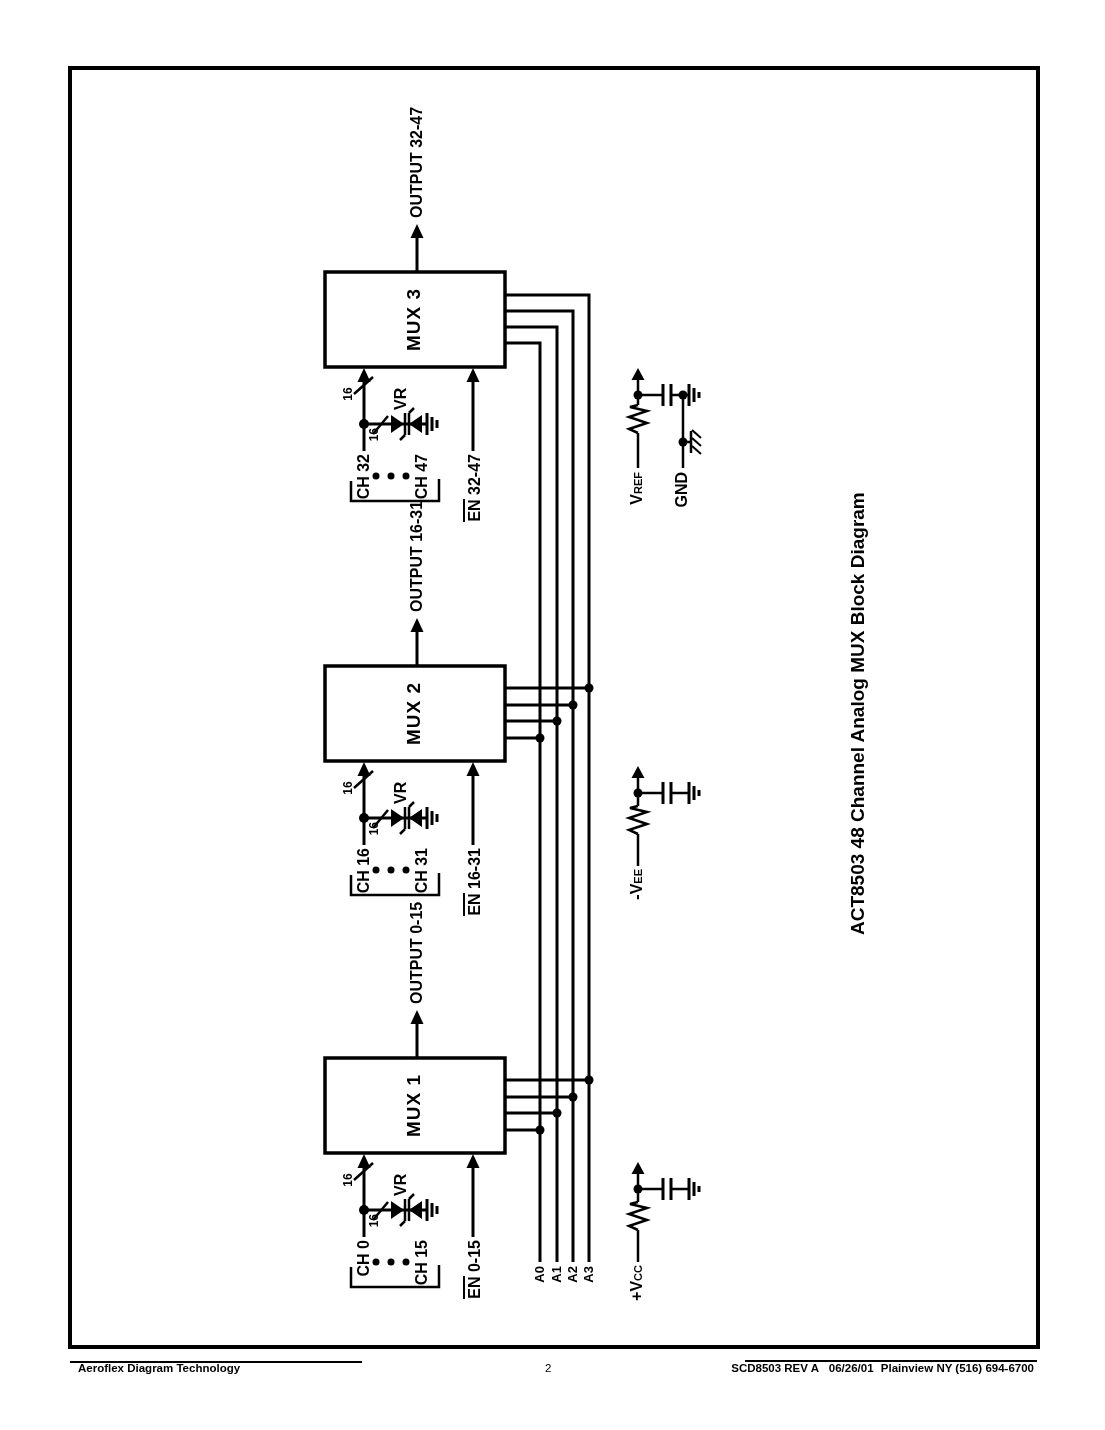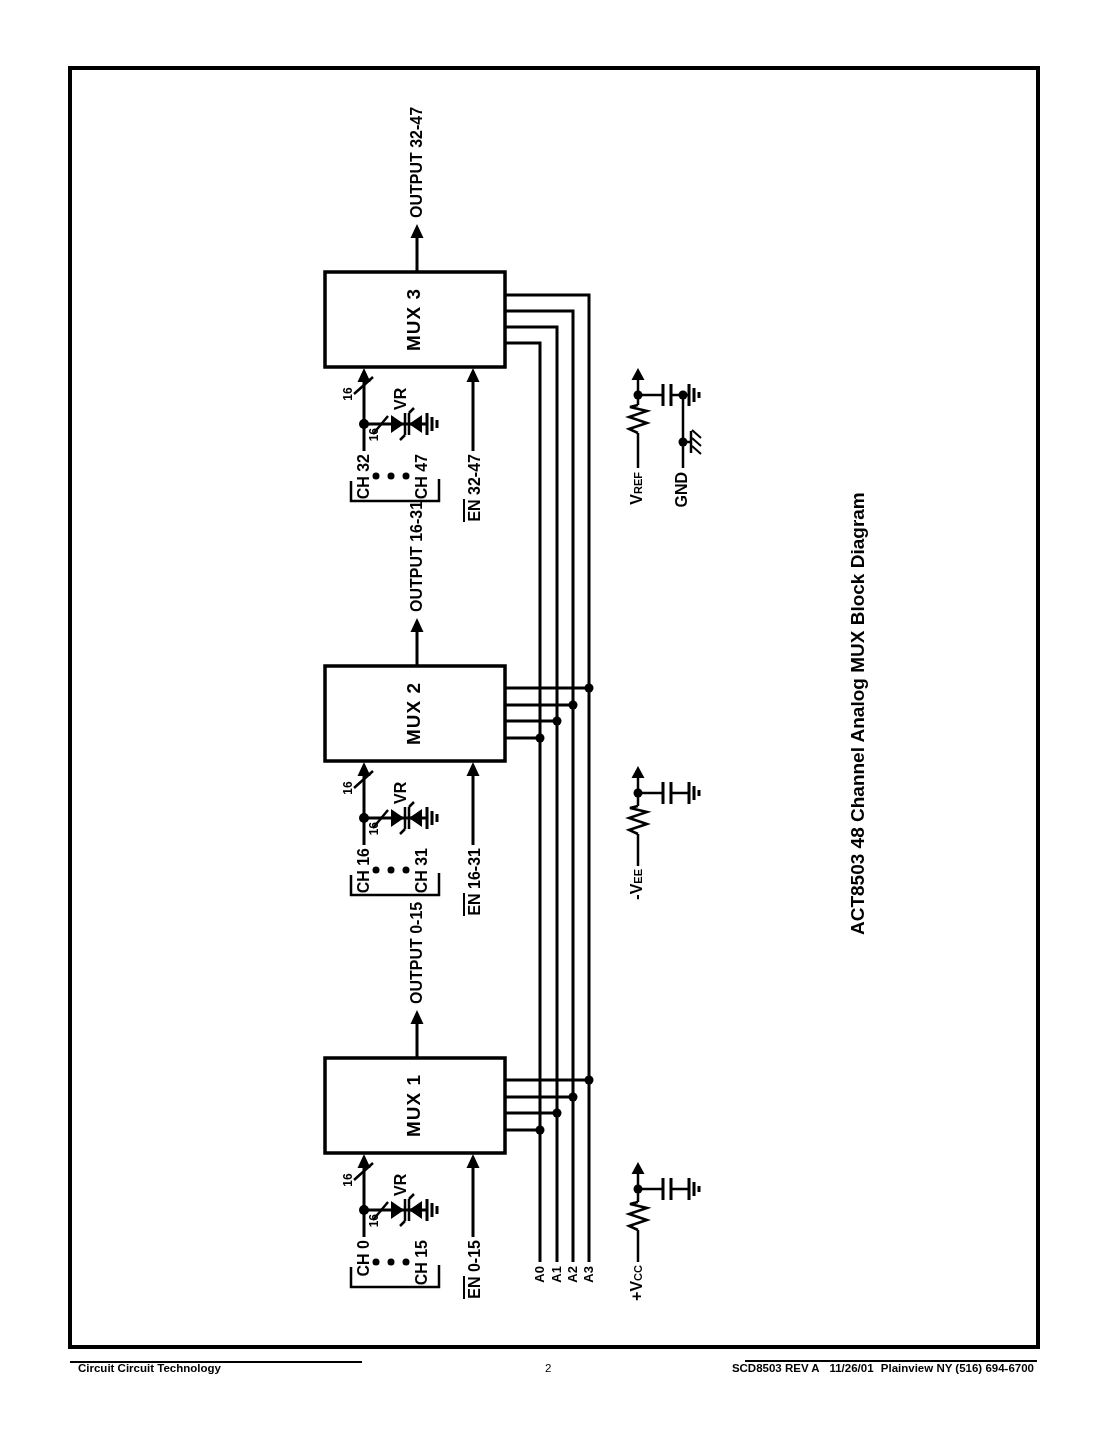--- a/index.html
+++ b/index.html
@@ -254,20 +254,20 @@
 
   <div class="lbl rt" style="right:1165px; top:557px;"><span>+V</span><span class="sub">CC</span></div>
   <div class="lbl rt" style="right:769px; top:557px;"><span>-V</span><span class="sub">EE</span></div>
   <div class="lbl rt" style="right:372px; top:557px;"><span>V</span><span class="sub">REF</span></div>
   <div class="lbl rt" style="right:372px; top:602px;">GND</div>
 
   <div class="lbl ttl" style="left:385px; top:776px;">ACT8503 48 Channel Analog MUX Block Diagram</div>
 </div>
 
 <div class="footline" style="left:70px; top:1361px; width:292px;"></div>
-<div class="foot" style="left:78px; top:1362px;">Circuit Circuit Technology</div>
+<div class="foot" style="left:78px; top:1362px;">Aeroflex Diagram Technology</div>
 <div class="foot foot-page" style="left:545px; top:1362px;">2</div>
 <div class="footline" style="left:745px; top:1360px; width:292px;"></div>
 <div class="foot" style="right:71px; top:1362px;">
   <span>SCD8503 REV A</span>
-  <span style="margin-left:7px;">11/26/01</span>
+  <span style="margin-left:7px;">06/26/01</span>
   <span style="margin-left:4px;">Plainview NY (516) 694-6700</span>
 </div>
 
 </body></html>

